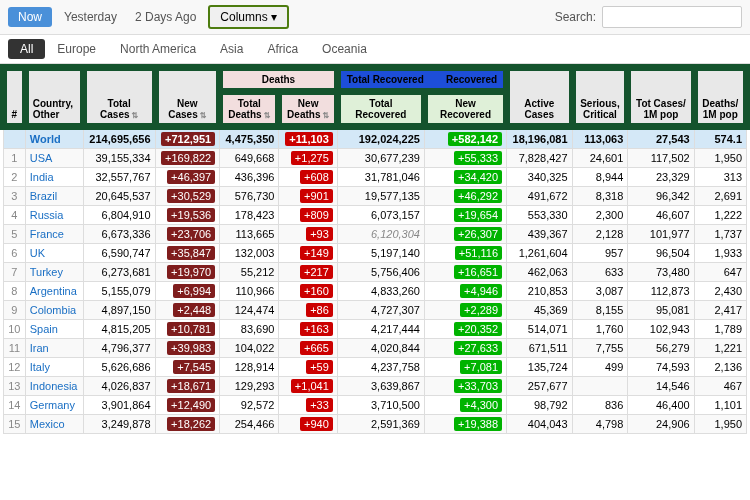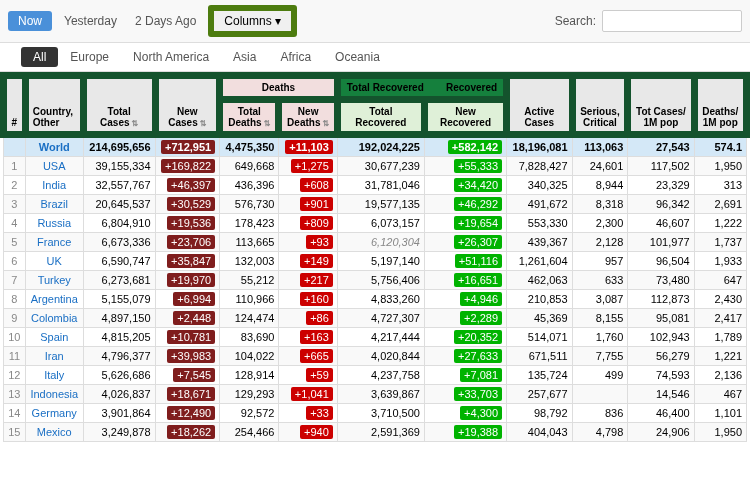--- a/index.html
+++ b/index.html
@@ -25,21 +25,21 @@
     .btn-plain {
       background: none;
       border: none;
       color: #555;
       cursor: pointer;
       font-size: 12px;
       padding: 3px 6px;
     }
     .btn-columns {
       background: #f0f0f0;
-      border: 6px solid #4d7c0f;
+      border: 2px solid #4d7c0f;
       padding: 3px 10px;
       border-radius: 3px;
       cursor: pointer;
       font-size: 12px;
     }
     .search-label {
       margin-left: auto;
       font-size: 12px;
       color: #555;
     }
@@ -62,21 +62,20 @@
     .region-tab {
       padding: 3px 12px;
       cursor: pointer;
       font-size: 12px;
       color: #555;
       border-radius: 3px;
     }
     .region-tab.active {
       background: #333;
       color: white;
-      margin-left: 13px;
     }
     
     .table-container {
       overflow: auto;
       height: calc(500px - 65px);
     }
     
     table {
       border-collapse: collapse;
       width: 100%;
@@ -106,21 +105,21 @@
     }
     
     td {
       border: 1px solid #ddd;
       padding: 2px 4px;
       text-align: right;
       white-space: nowrap;
     }
     
     td.country {
-      text-align: center;
+      text-align: left;
       color: #1a6fc4;
       cursor: pointer;
     }
     td.country a {
       color: #1a6fc4;
       text-decoration: none;
     }
     td.num {
       text-align: right;
     }
@@ -159,21 +158,21 @@
     tr:nth-child(even):not(.world-row) {
       background: #f9f9f9;
     }
     
     .italic { font-style: italic; color: #888; }
     
     th.group-deaths {
       background: #f2dede;
     }
     th.group-recovered {
-      background: #15803d;
+      background: #1d4ed8;
     }
     th.sub-deaths {
       background: #f2dede;
     }
     th.sub-recovered {
       background: #dff0d8;
     }
     
     .th-group {
       border-bottom: 1px solid #aaa;

